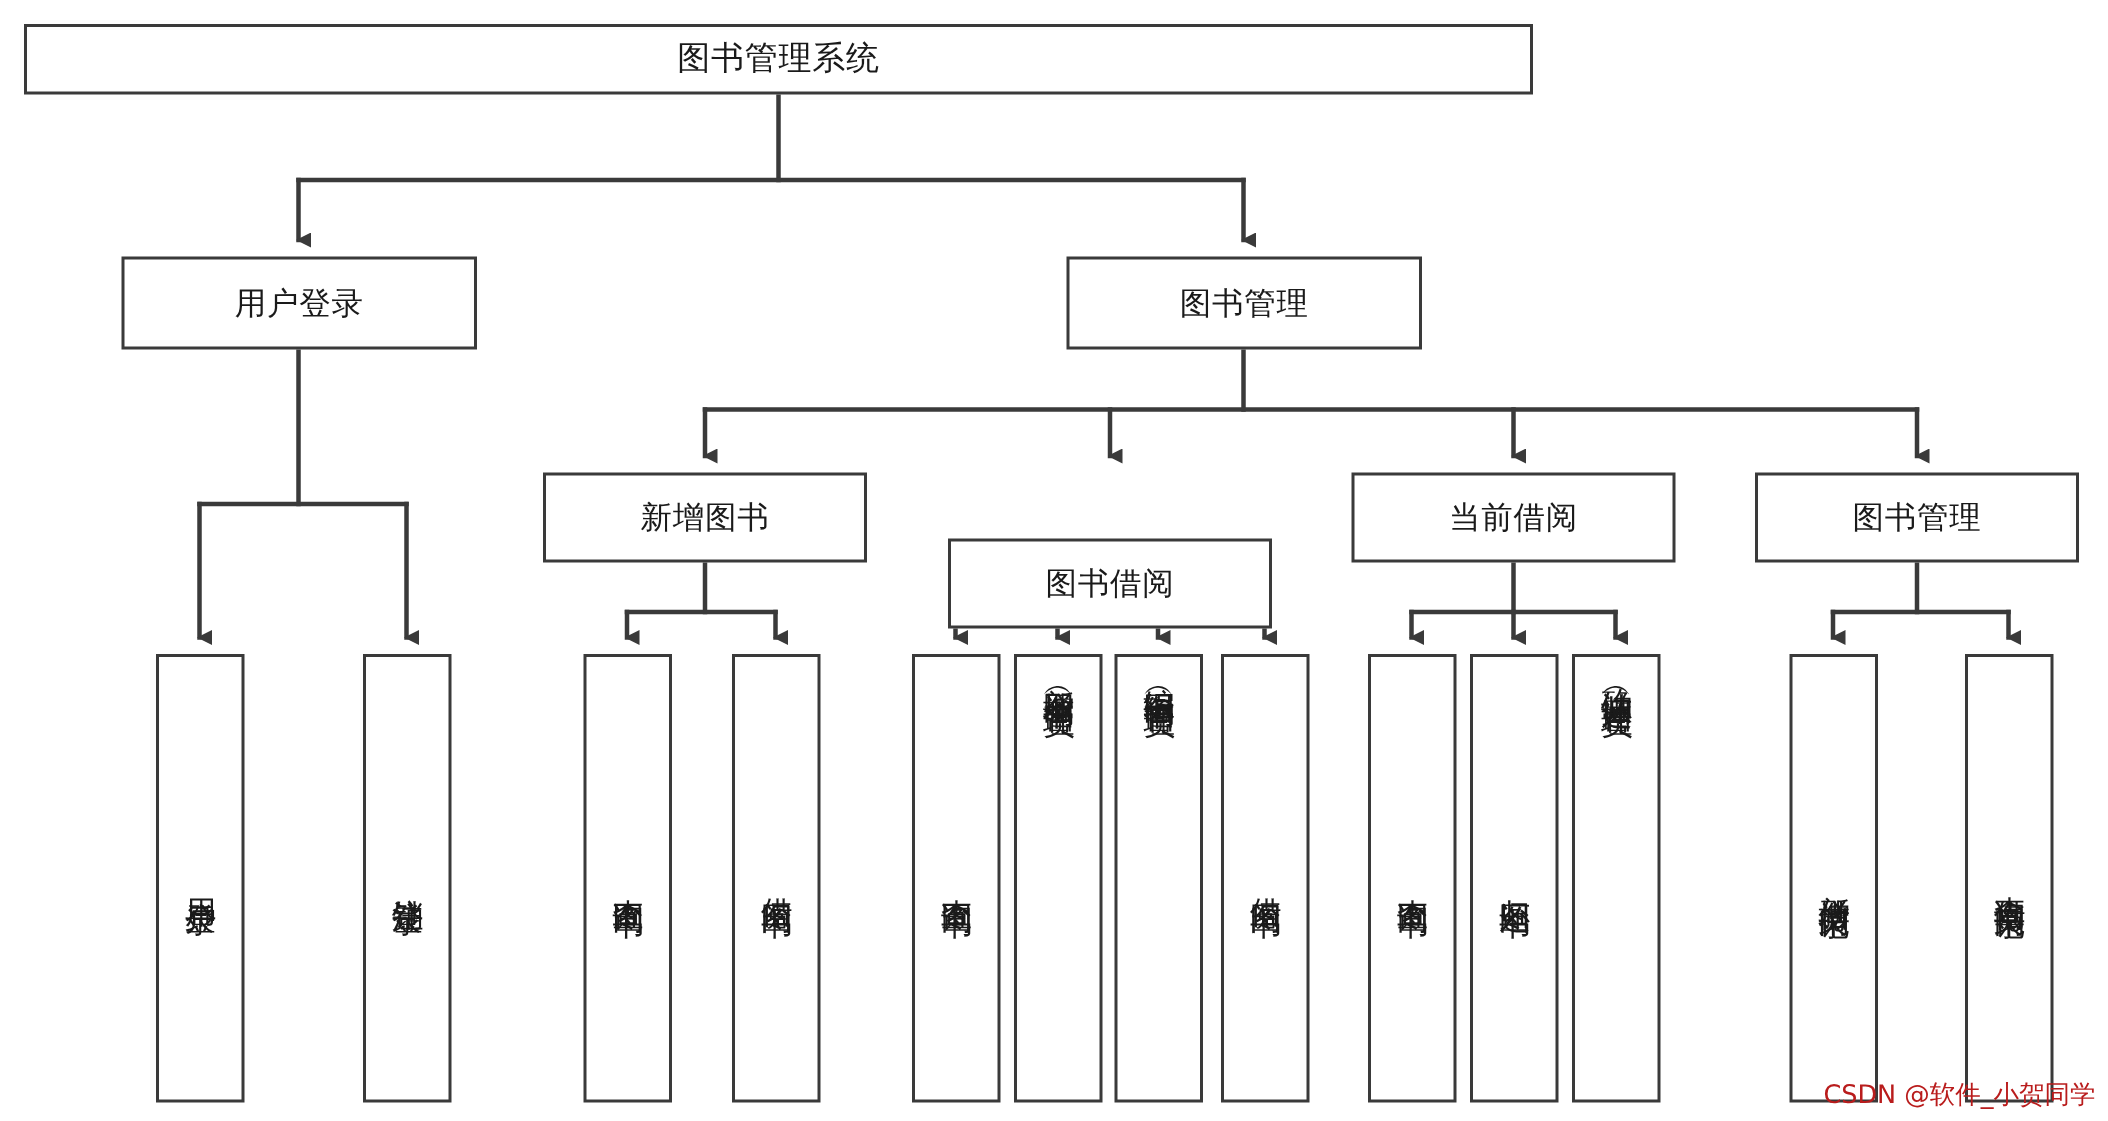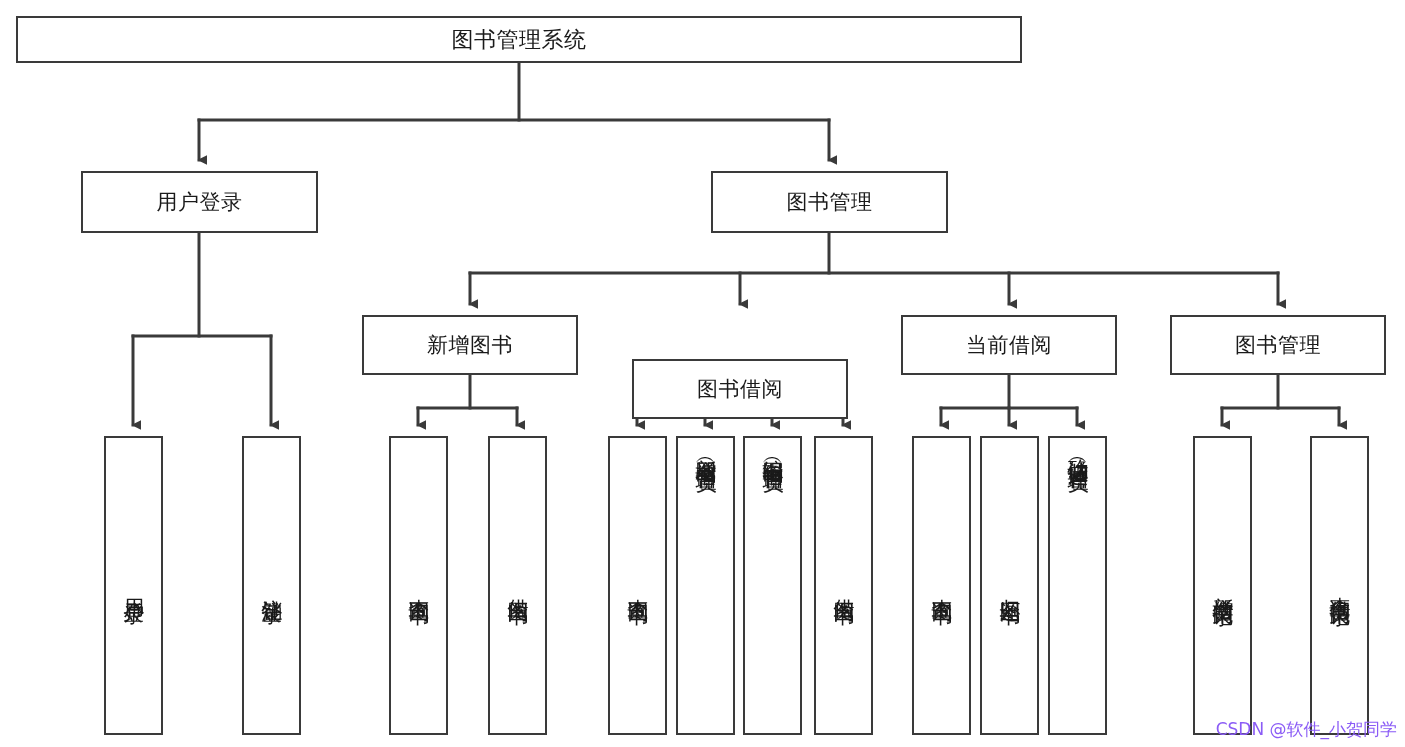--- a/index.html
+++ b/index.html
@@ -64,21 +64,21 @@
     text-orientation: upright;
     font-size: 21px;
     letter-spacing: 2px;
     white-space: nowrap;
   }
   #watermark {
     position: absolute;
     right: 8px;
     bottom: 6px;
     font-size: 17px;
-    color: #8b5cf6;
+    color: #b91c1c;
     z-index: 5;
     white-space: nowrap;
     font-family: "DejaVu Sans", "Liberation Sans", sans-serif;
   }
 </style>
 </head>
 <body>
 
 <div id="diagram-root">
 

